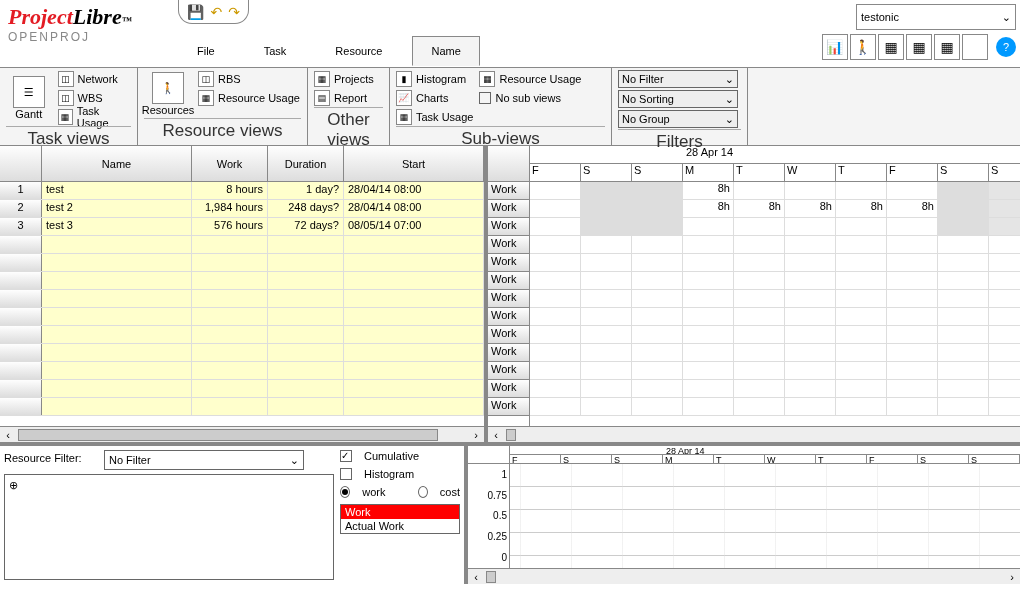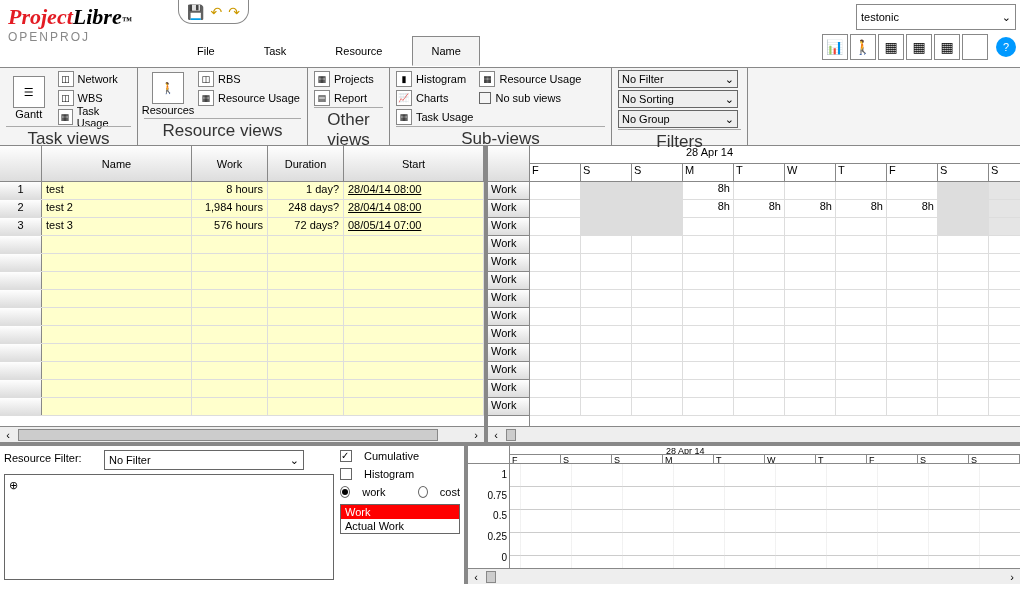--- a/index.html
+++ b/index.html
@@ -47,21 +47,21 @@
 .col-dur { width: 76px; }
 .col-start { width: 140px; }
 
 .grid-body { flex: 1; overflow: hidden; }
 .grid-row { display: flex; height: 18px; background: #ffffcc; border-bottom: 1px solid #ddd; }
 .grid-row div { border-right: 1px solid #ddd; padding: 1px 4px; overflow: hidden; white-space: nowrap; }
 .cell-idx { width: 42px; background: linear-gradient(#fefefe,#ddd); text-align: center; border-right: 1px solid #888 !important; }
 .cell-name { width: 150px; }
 .cell-work { width: 76px; text-align: right; }
 .cell-dur { width: 76px; text-align: right; }
-.cell-start { width: 140px; text-decoration: underline; }
+.cell-start { width: 140px; }
 
 .hscroll { height: 16px; background: #eee; border-top: 1px solid #888; display: flex; align-items: center; }
 .hscroll .thumb { background: #ccc; border: 1px solid #888; height: 12px; }
 .hscroll .arrow { width: 16px; text-align: center; }
 
 
 .tl-header { height: 36px; display: flex; border-bottom: 1px solid #888; }
 .work-col { width: 42px; background: linear-gradient(#fefefe,#ddd); border-right: 1px solid #888; }
 .tl-header-main { flex: 1; display: flex; flex-direction: column; }
 .tl-row1 { height: 18px; border-bottom: 1px solid #888; display: flex; }

